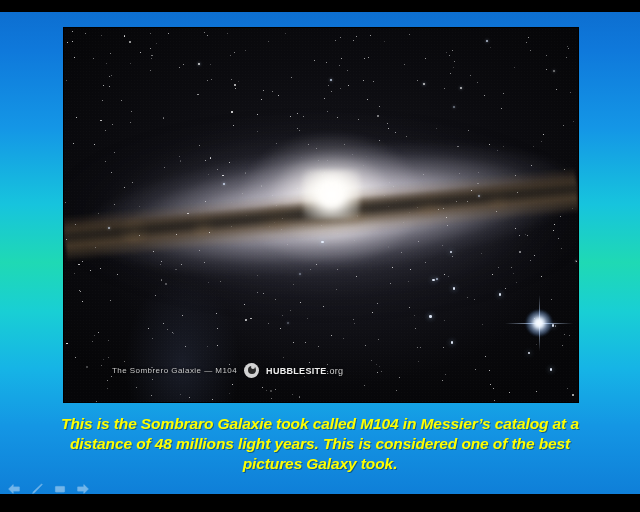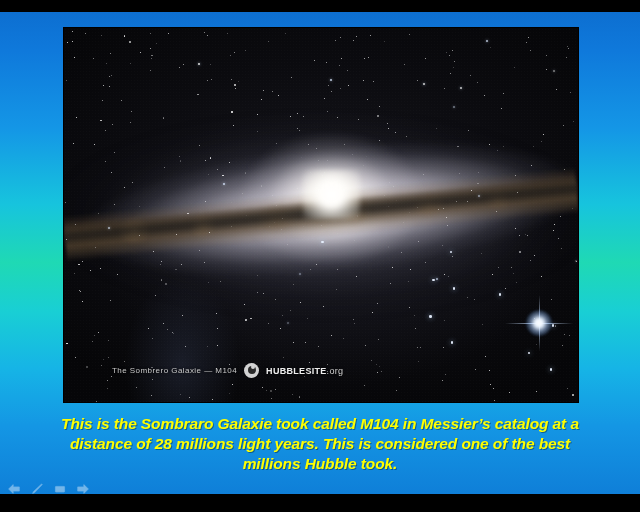--- a/index.html
+++ b/index.html
@@ -808,22 +808,22 @@
         <span id="watermark-caption">The Sombrero Galaxie — M104</span>
         <span id="hubble-logo"></span>
         <span id="watermark-site">
           <span class="wm-bold">HUBBLESITE</span><span class="wm-thin">.org</span>
         </span>
       </div>
     </div>
 
     <div id="slide-caption">
       <span class="cap-line">This is the Sombraro Galaxie took called M104 in Messier’s catalog at a</span>
-      <span class="cap-line">distance of 28 millions light years. This is considered one of the best</span>
-      <span class="cap-line">millions Hubble took.</span>
+      <span class="cap-line">distance of 48 millions light years. This is considered one of the best</span>
+      <span class="cap-line">pictures Galaxy took.</span>
     </div>
 
     <div id="nav-toolbar">
 
       <span class="nav-icon" title="Previous">
         <svg width="14" height="14" viewBox="0 0 14 14" aria-hidden="true">
           <path d="M6.2 2.6 L1.6 7 L6.2 11.4 L6.2 9.1 L12.3 9.1 L12.3 4.9 L6.2 4.9 Z" fill="#ffffff" stroke="#eaf4ff" stroke-width="0.7" stroke-linejoin="round"></path>
         </svg>
       </span>
 

